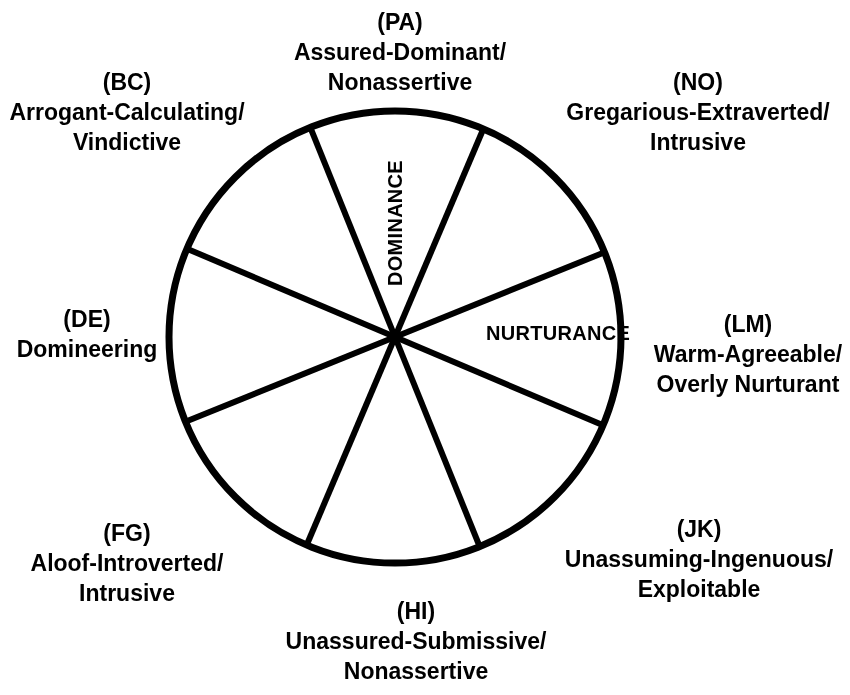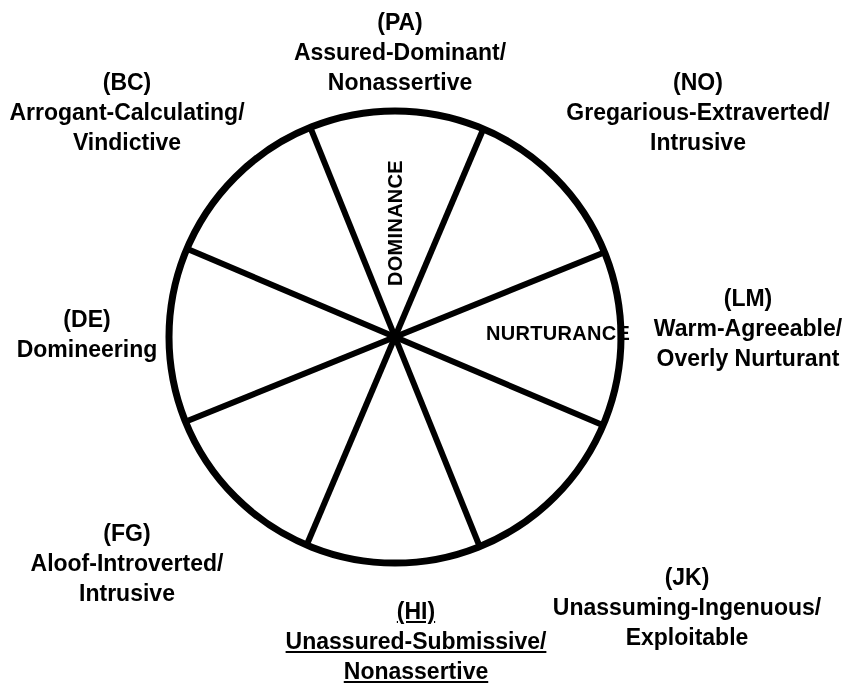--- a/index.html
+++ b/index.html
@@ -43,25 +43,25 @@
   .octant-label .code,
   .octant-label .term-a,
   .octant-label .term-b {
     display: block;
   }
 
   
   #label-pa { left: 252px; top: 8px;   width: 296px; }
   #label-bc { left: 2px;   top: 68px;  width: 250px; }
   #label-no { left: 548px; top: 68px;  width: 300px; }
-  #label-lm { left: 648px; top: 284px; width: 200px; }
+  #label-lm { left: 648px; top: 310px; width: 200px; }
   #label-de { left: 2px;   top: 305px; width: 170px; }
   #label-fg { left: 2px;   top: 519px; width: 250px; }
-  #label-jk { left: 542px; top: 515px; width: 290px; margin-top: 48px; }
-  #label-hi { left: 270px; top: 597px; width: 292px; text-decoration: underline; }
+  #label-jk { left: 554px; top: 515px; width: 290px; }
+  #label-hi { left: 270px; top: 597px; width: 292px; }
 
   
   .axis-label {
     position: absolute;
     font-family: "Liberation Sans", sans-serif;
     font-weight: bold;
     font-size: 20px;
     letter-spacing: 0.3px;
     color: #000000;
     white-space: nowrap;

